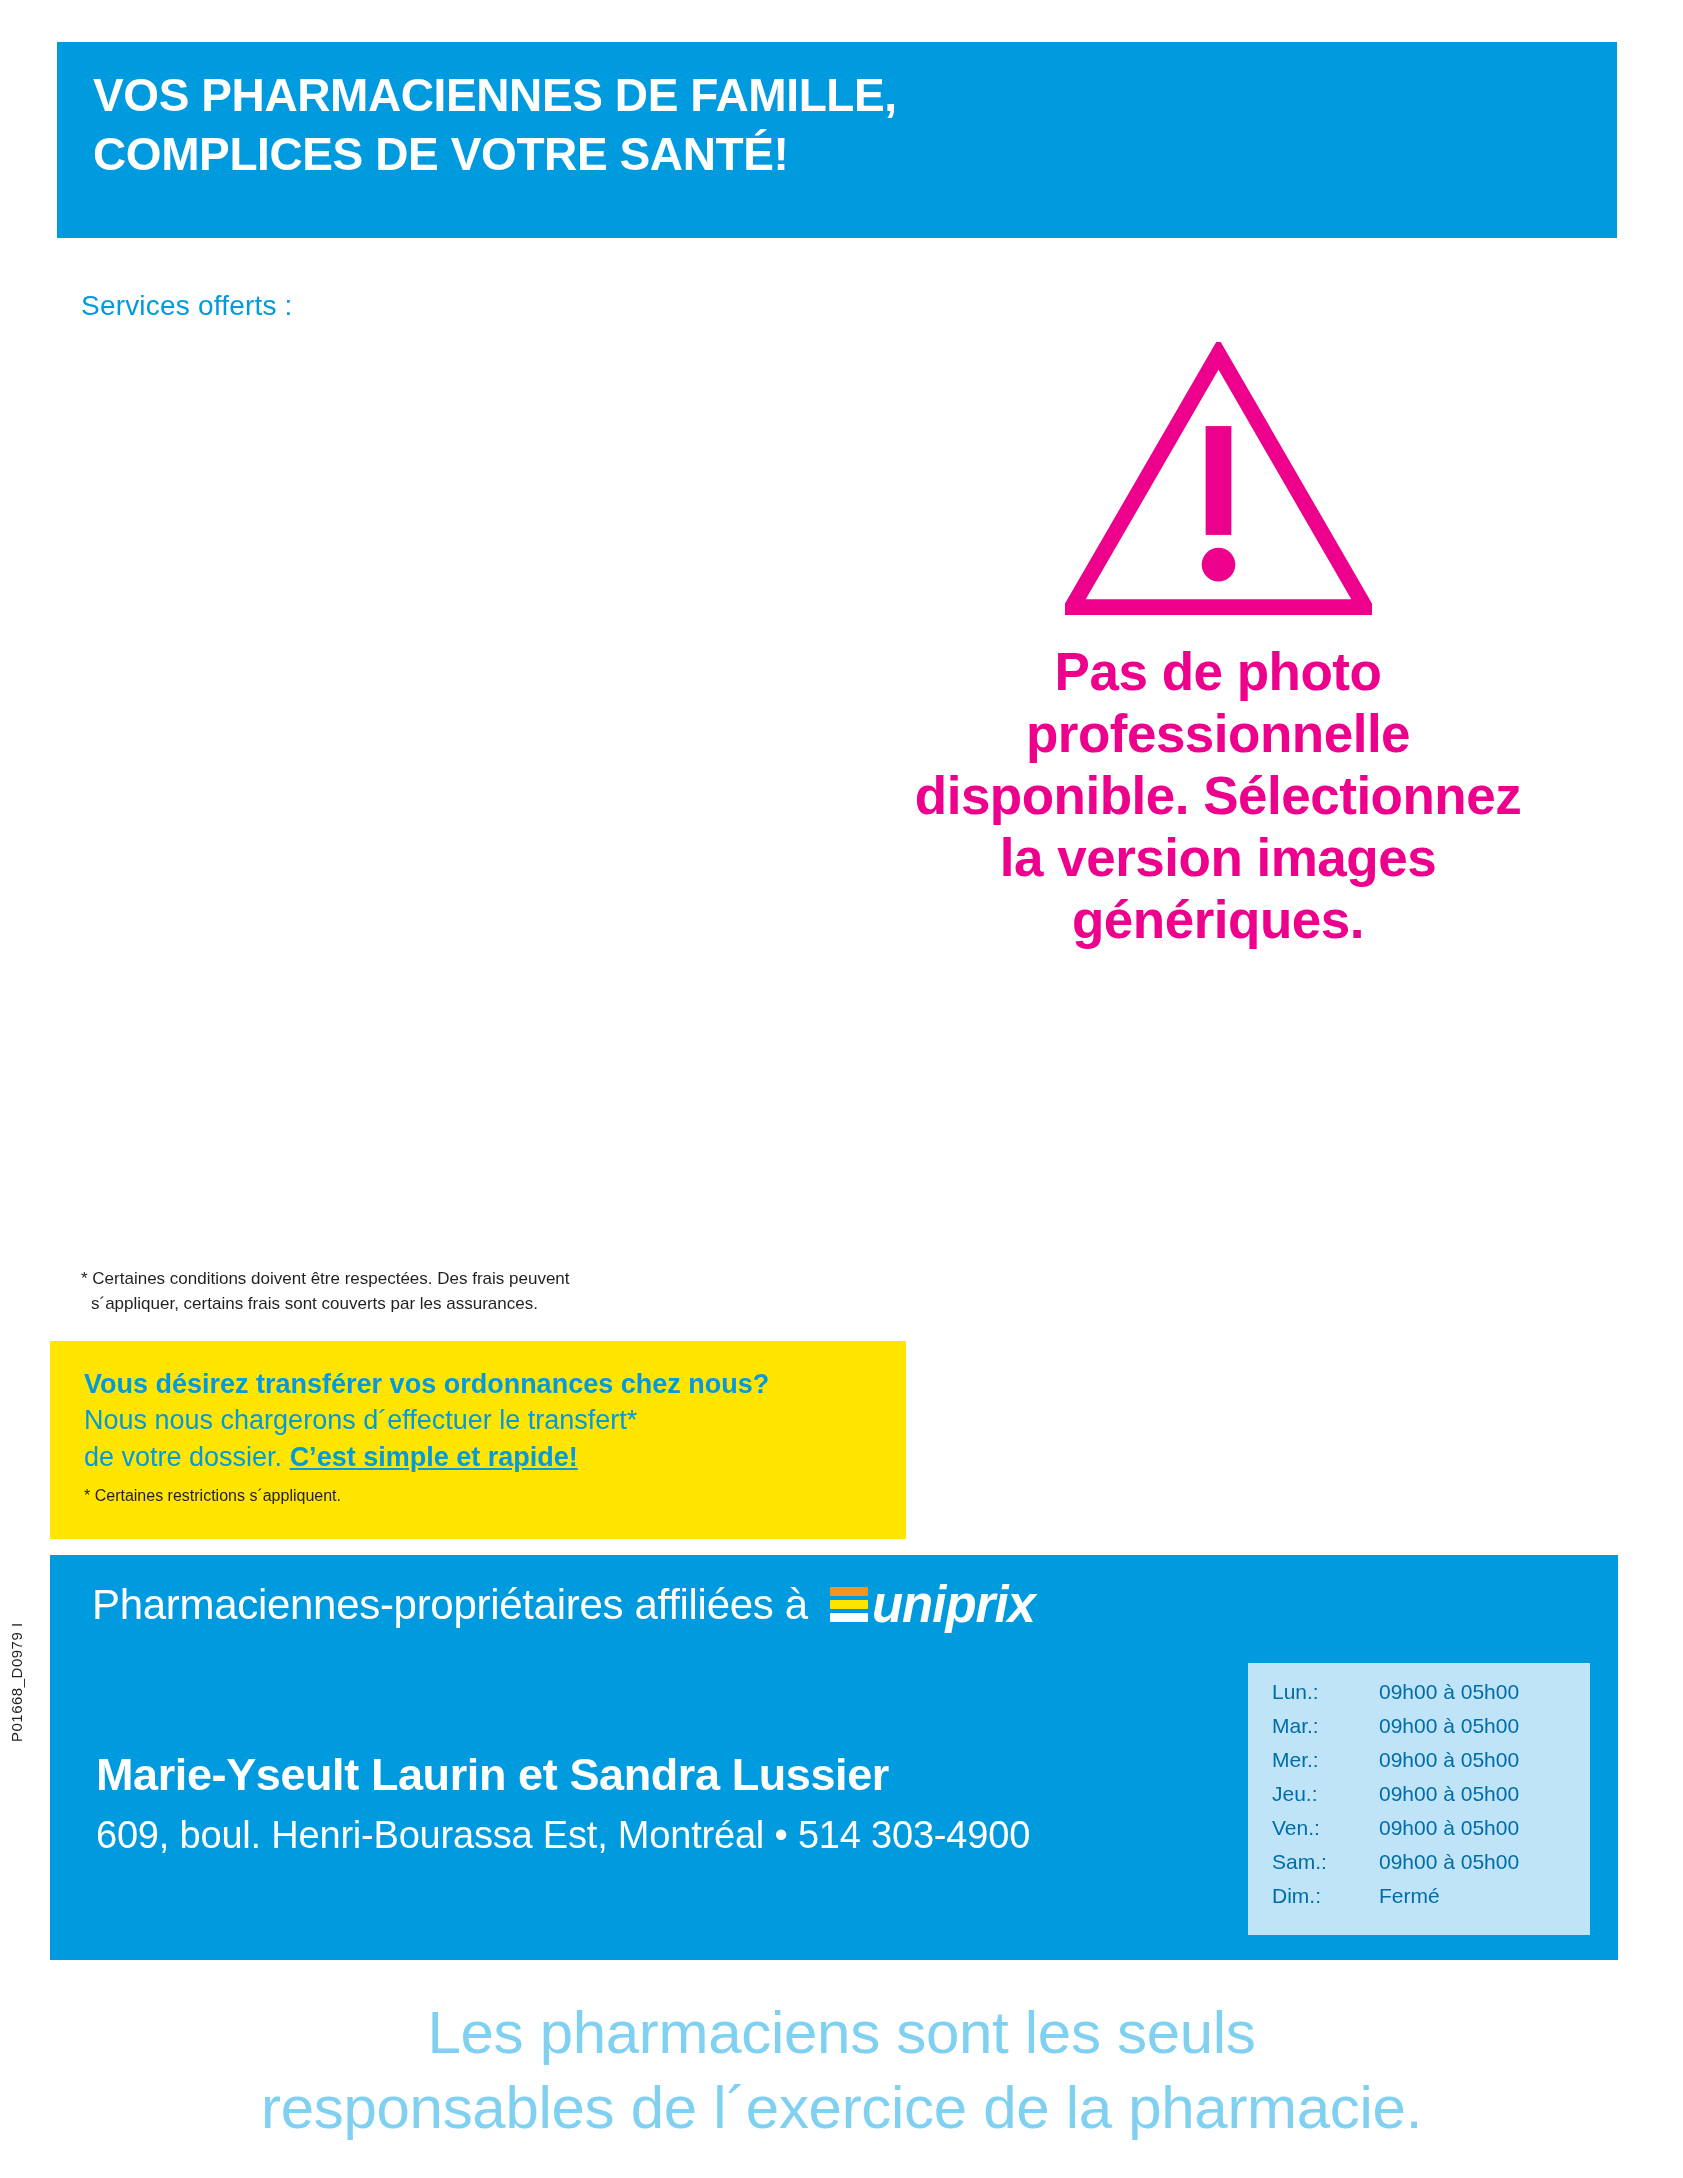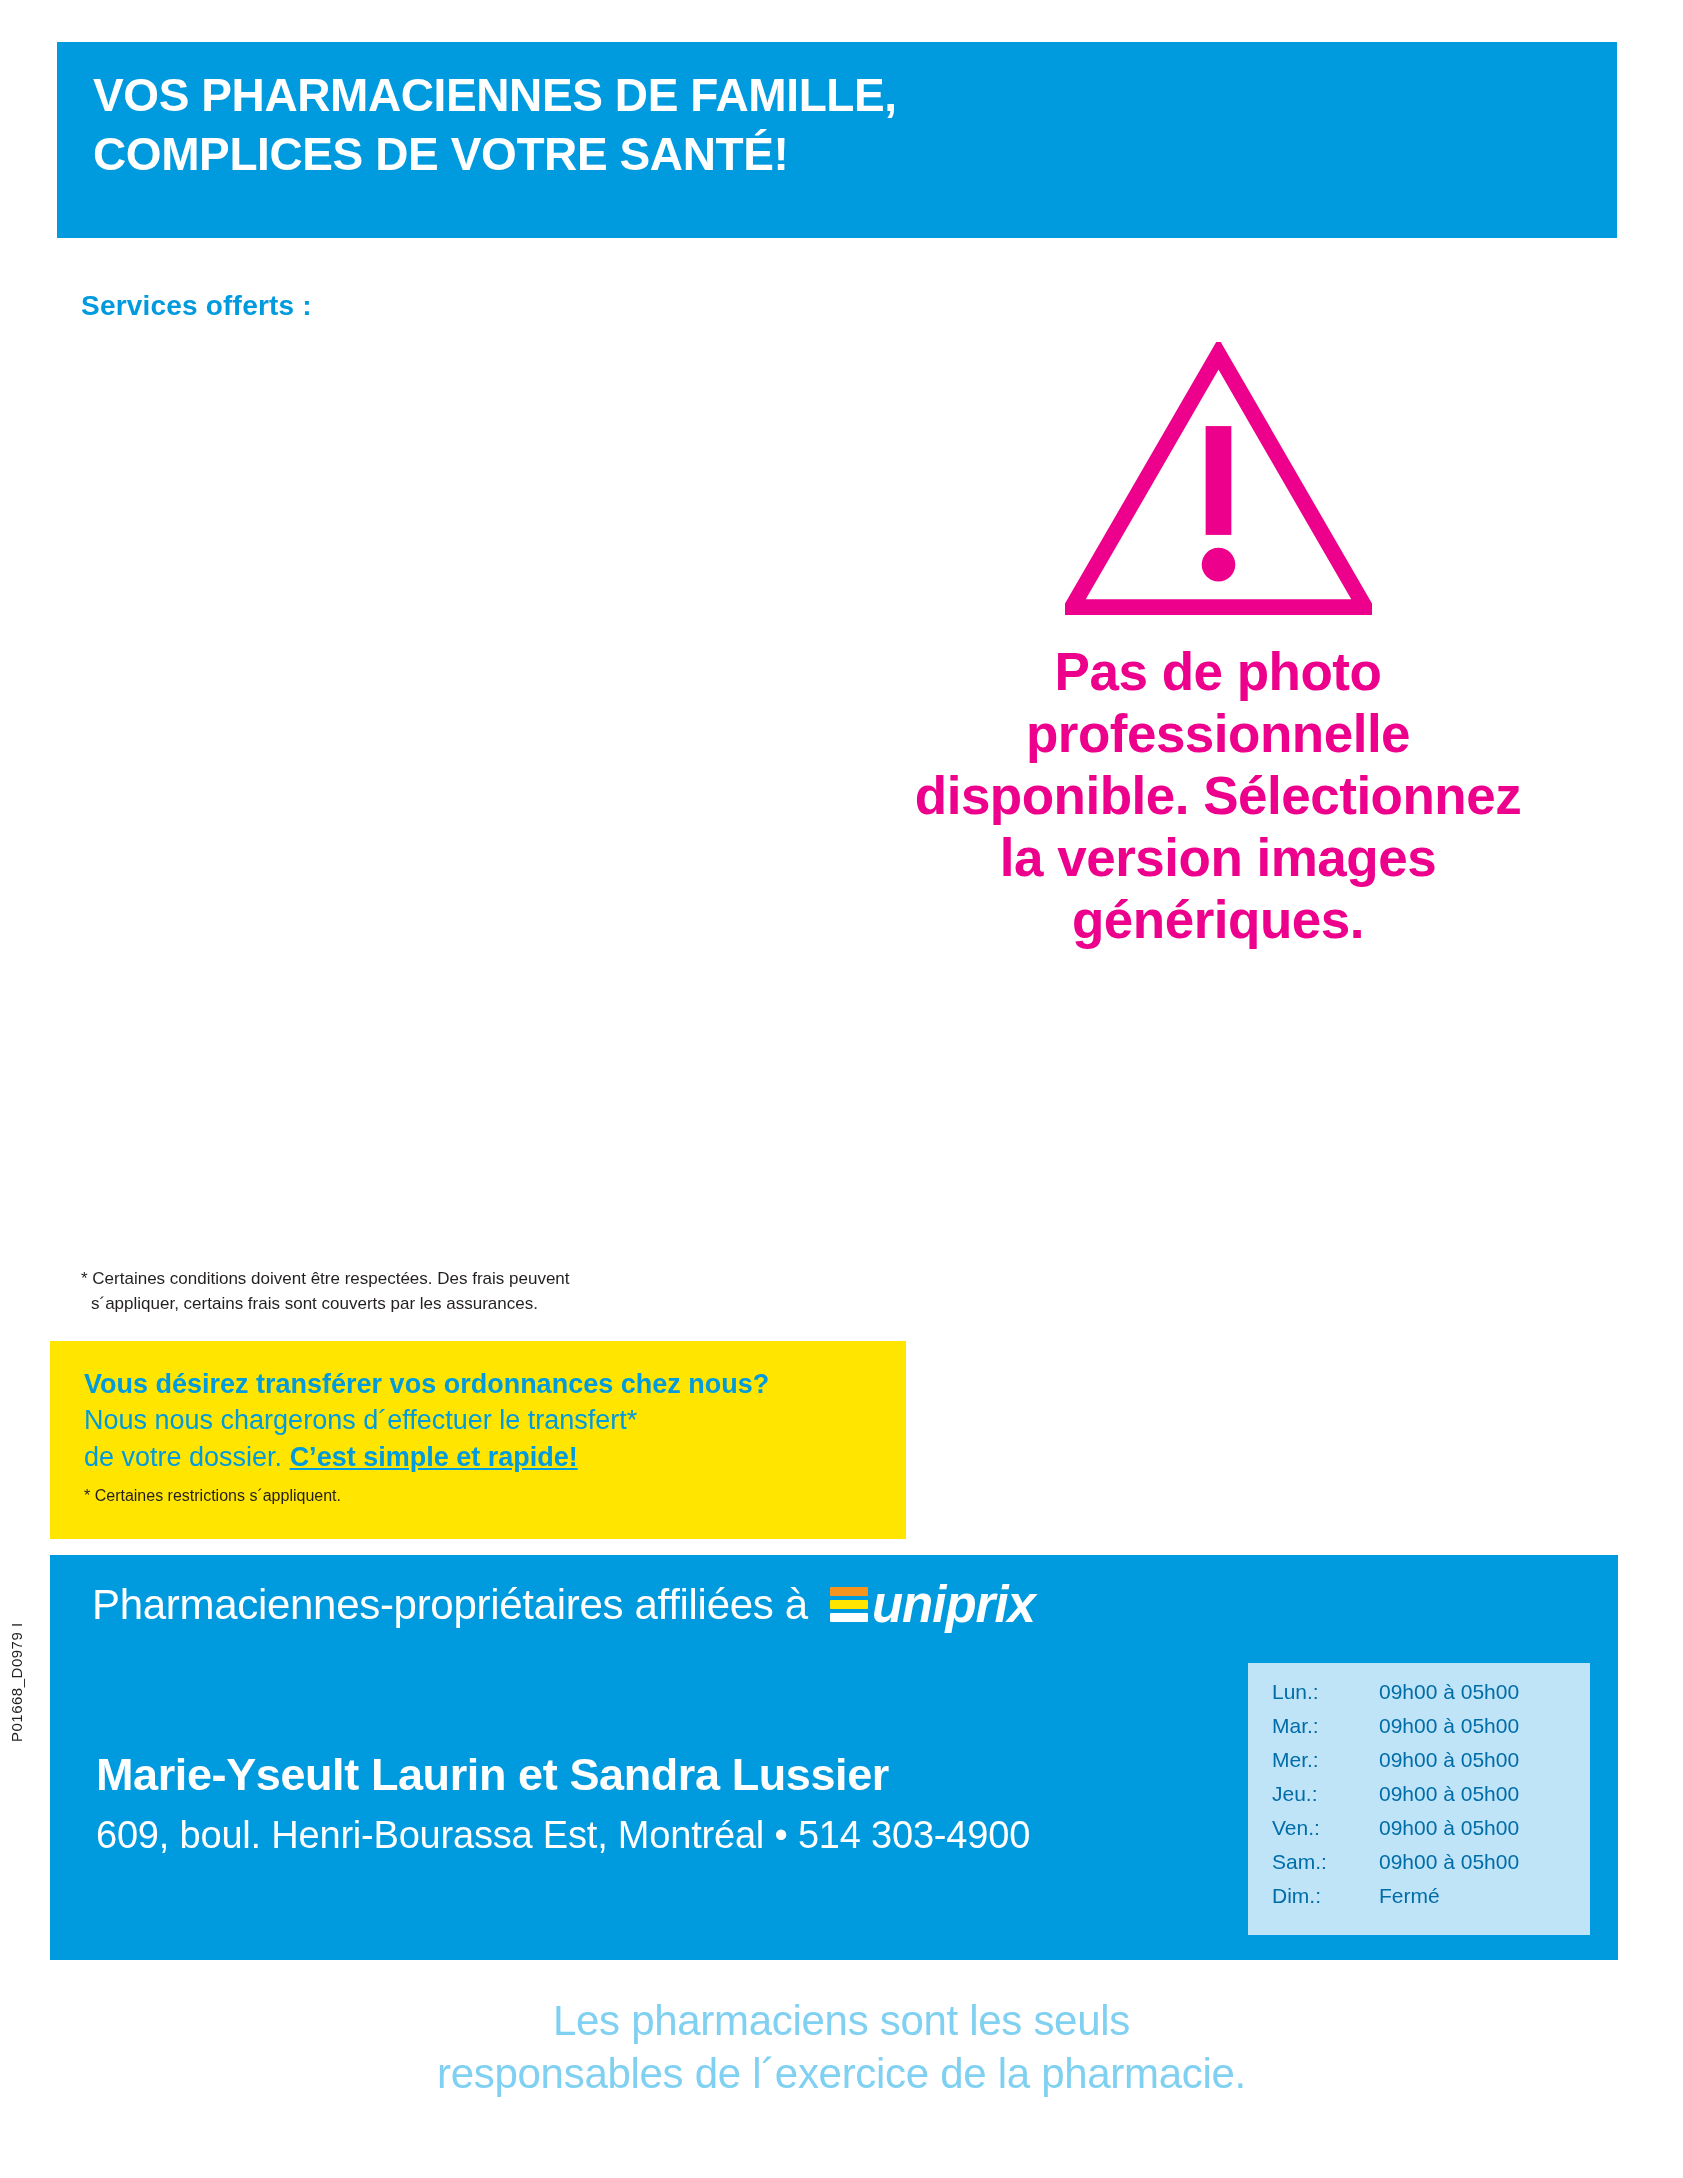--- a/index.html
+++ b/index.html
@@ -35,21 +35,21 @@
     white-space: nowrap;
   }
 
   
   .services-label {
     position: absolute;
     left: 81px;
     top: 290px;
     color: #009ade;
     font-size: 28px;
-    font-weight: bold;
+    font-weight: normal;
     letter-spacing: 0.2px;
   }
 
   
   .placeholder-wrap {
     position: absolute;
     left: 911px;
     top: 342px;
     width: 614px;
     text-align: center;
@@ -224,21 +224,21 @@
   }
 
   
   .bottom-note {
     position: absolute;
     left: 0;
     top: 1995px;
     width: 1683px;
     text-align: center;
     color: #7fd0f1;
-    font-size: 42px;
+    font-size: 60px;
     font-weight: 300;
     line-height: 1.25;
     letter-spacing: -0.3px;
   }
 </style>
 </head>
 <body>
 
 <div class="header-banner">
   <div class="header-line">VOS PHARMACIENNES DE FAMILLE,</div>

